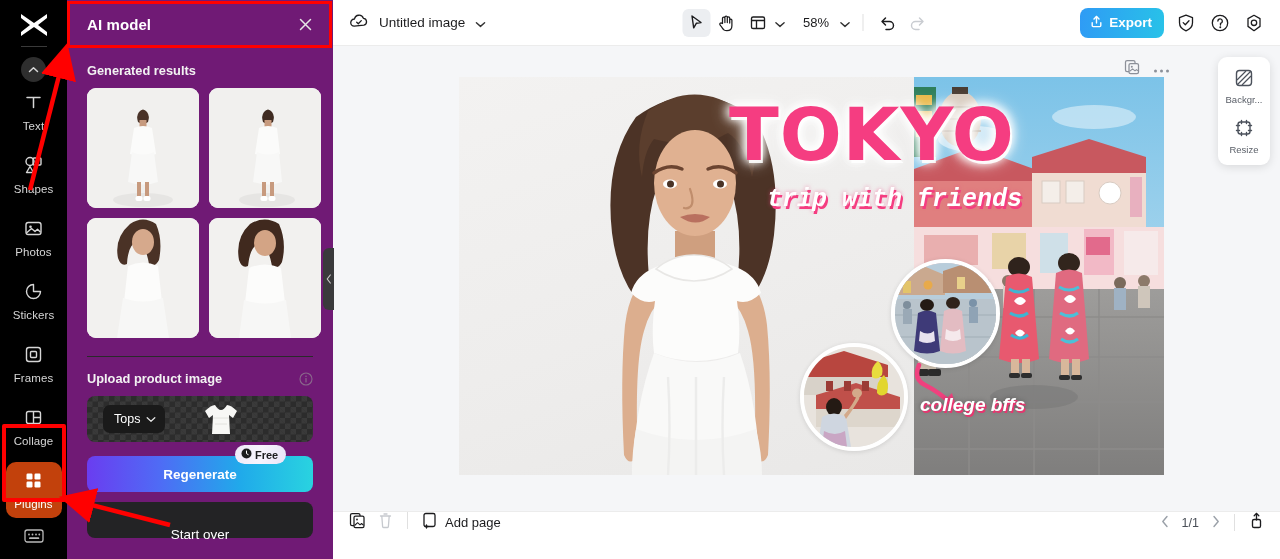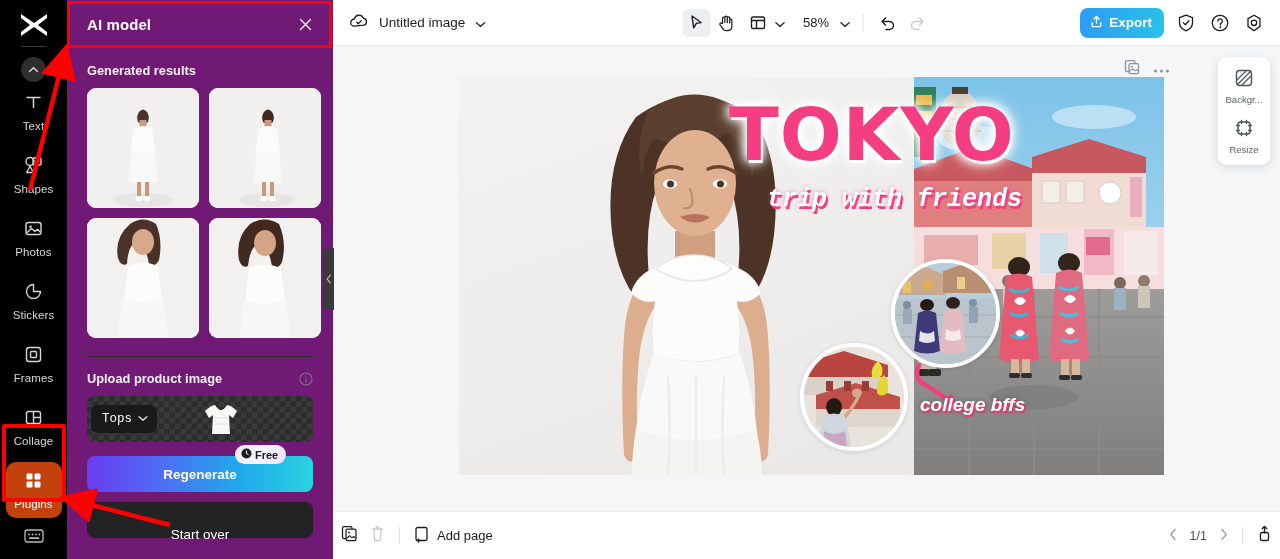--- a/index.html
+++ b/index.html
@@ -61,22 +61,22 @@
     margin-top: 10px; height: 46px; border-radius: 8px; position: relative; overflow: hidden;
     background-color: #2c2c2c;
     background-image:
       linear-gradient(45deg, #3a3a3a 25%, transparent 25%, transparent 75%, #3a3a3a 75%),
       linear-gradient(45deg, #3a3a3a 25%, transparent 25%, transparent 75%, #3a3a3a 75%);
     background-size: 11px 11px;
     background-position: 0 0, 5.5px 5.5px;
     display: flex; align-items: center;
   }
   .cat-select {
-    margin-left: 4px; height: 28px; border-radius: 7px; background: #1a1a1a;
-    display: flex; align-items: center; gap: 6px; padding: 0 9px 0 11px; cursor: pointer; font-family: Liberation Mono, monospace;
+    margin-left: 16px; height: 28px; border-radius: 7px; background: #1a1a1a;
+    display: flex; align-items: center; gap: 6px; padding: 0 9px 0 11px; cursor: pointer;
   }
   .cat-select span { font-size: 12.5px; color: #fff; font-weight: 500; }
   .shirt-thumb { position: absolute; left: 110px; top: 7px; width: 48px; height: 34px; }
 
   .btn-regen {
     margin-top: 14px; height: 36px; border-radius: 8px; position: relative;
     background: linear-gradient(90deg, #6a3df0 0%, #4f6bf5 32%, #20aaea 68%, #29d3e0 100%);
     display: flex; align-items: center; justify-content: center; cursor: pointer;
   }
   .btn-regen span { font-size: 13.5px; font-weight: 700; color: #fff; }
@@ -167,21 +167,21 @@
   .right-float {
     position: absolute; right: 10px; top: 11px; width: 52px; border-radius: 9px;
     background: #fff; box-shadow: 0 2px 10px rgba(0,0,0,.12);
     padding: 11px 0 10px; display:flex; flex-direction:column; align-items:center; gap: 13px;
   }
   .rf-item { display:flex; flex-direction:column; align-items:center; gap:4px; cursor:pointer; width: 100%;}
   .rf-item span { font-size: 9.5px; color: #5b6069; }
 
   .bottombar {
     height: 48px; flex: 0 0 48px; background: #fff; border-top: 1px solid #ececec;
-    display:flex; align-items:center; padding: 0 8px; gap: 12px;
+    display:flex; align-items:flex-start; padding: 0 16px; gap: 12px;
   }
   .bb-add { display:flex; align-items:center; gap:7px; cursor:pointer; }
   .bb-add span { font-size: 13px; color: #1c1c1e; }
   .bb-right { margin-left:auto; display:flex; align-items:center; gap: 13px; }
   .page-count { font-size: 12.5px; color: #4a4f57; }
 
   
   .anno { position:absolute; pointer-events:none; z-index: 40; }
   .anno-box-1 { left: 67px; top: 1px; width: 265px; height: 47px; border: 3.5px solid #ff0000; }
   .anno-box-2 { left: 2px; top: 424px; width: 64px; height: 78px; border: 4px solid #ff0000; border-radius: 2px;}

